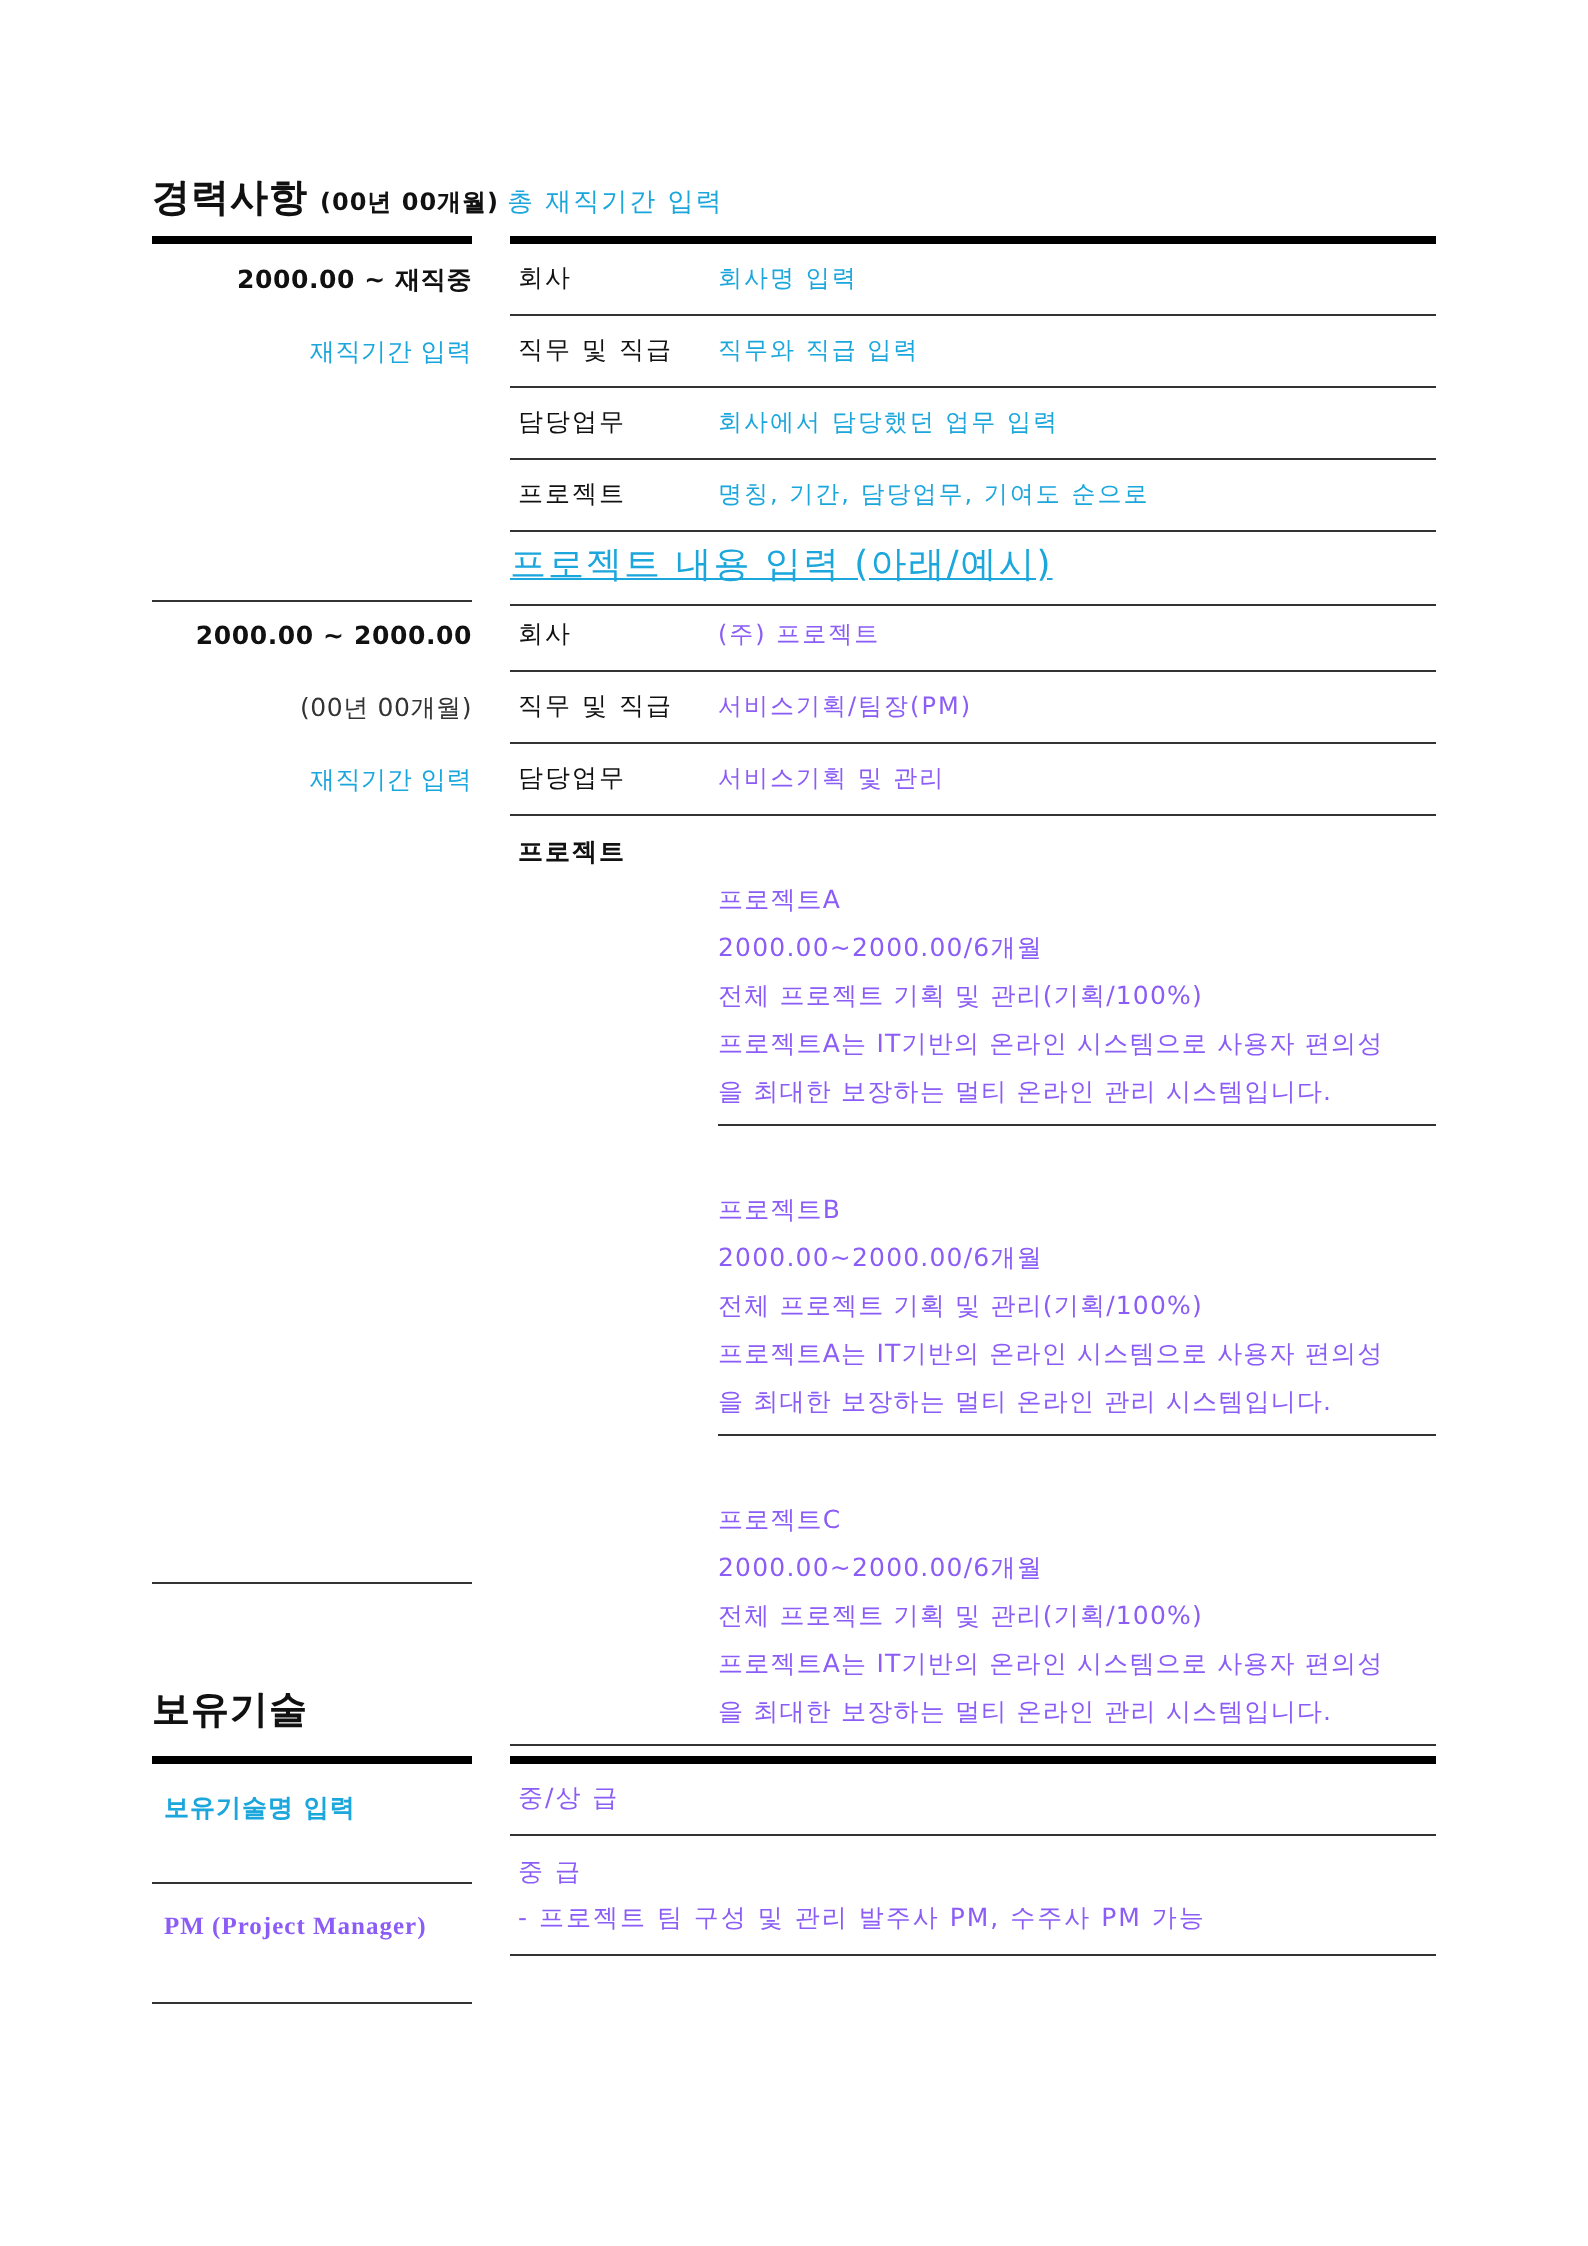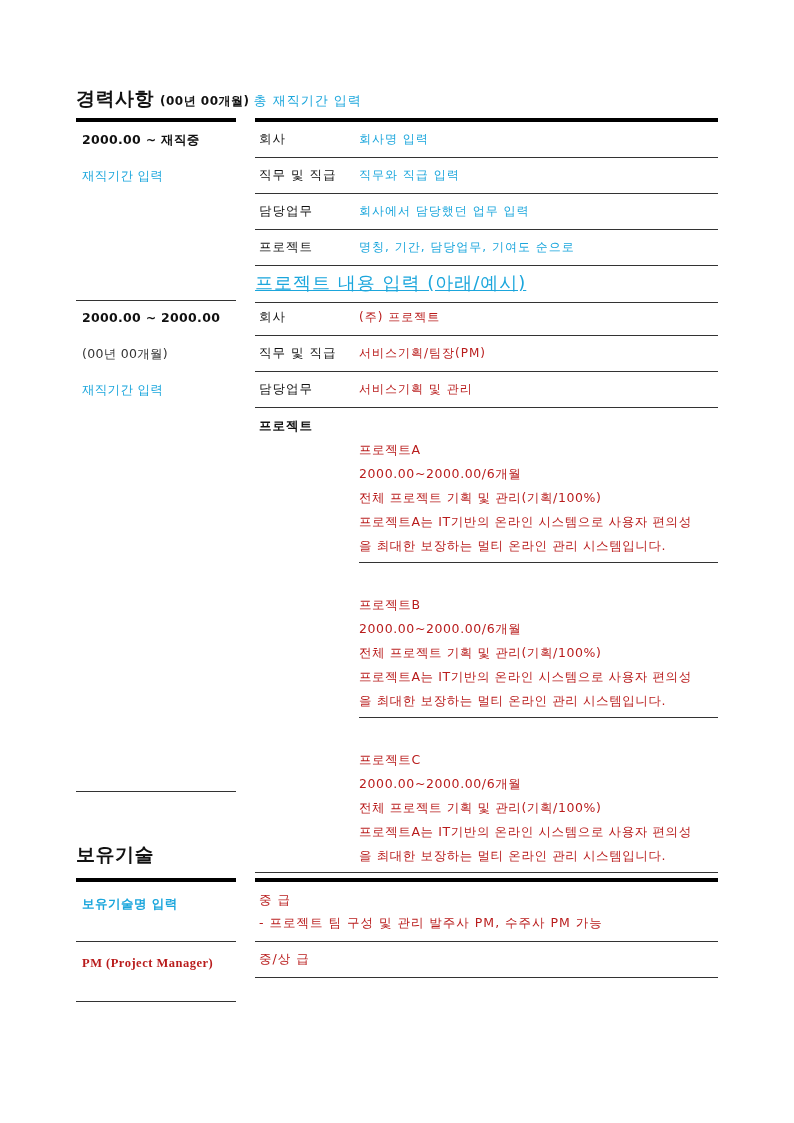--- a/index.html
+++ b/index.html
@@ -1,26 +1,26 @@
 <!DOCTYPE html>
 <html><head>
 <meta charset="utf-8">
 <style>
   html, body { margin: 0; padding: 0; background: #ffffff; }
   body { width: 794px; height: 1123px; position: relative; font-family: "DejaVu Sans", "Liberation Sans", sans-serif; color: #111; overflow: hidden; }
   .blue { color: #1ba6dc; }
-  .red { color: #b91c1c; }
+  .red { color: #8b5cf6; }
   .section-title { position: absolute; left: 76px; font-size: 19px; font-weight: bold; color: #111; letter-spacing: 0.5px; }
   .section-title .sub { font-size: 12px; font-weight: bold; margin-left: 6px; }
   .section-title .hint { font-size: 13px; font-weight: normal; margin-left: 4px; letter-spacing: 1px; }
   .block { position: absolute; left: 76px; width: 642px; }
   .left-col { position: absolute; left: 0; width: 160px; top: 0; }
   .right-col { position: absolute; left: 179px; width: 463px; top: 0; }
   .thick { border-top: 4px solid #000; }
-  .left-item { font-size: 12.5px; padding-left: 6px; height: 36px; line-height: 36px; letter-spacing: 0.3px; }
+  .left-item { font-size: 12.5px; padding-left: 6px; height: 36px; line-height: 36px; letter-spacing: 0.3px; text-align: right; }
   .bold { font-weight: bold; }
   .row { display: flex; border-bottom: 1.5px solid #333; box-sizing: border-box; }
   .row .label { width: 104px; padding-left: 4px; font-size: 12.5px; font-weight: normal; letter-spacing: 1px; box-sizing: border-box; }
   .row .value { flex: 1; font-size: 12px; letter-spacing: 1px; }
   .row.simple { height: 36px; line-height: 34px; }
   .sub-row { height: 36px; line-height: 34px; border-bottom: 1.5px solid #333; font-size: 18px; letter-spacing: 1px; text-decoration: underline; }
   .proj { border-bottom: 1.5px solid #333; padding: 6px 0 4px 0; }
   .proj div { font-size: 12.5px; line-height: 24px; letter-spacing: 0.6px; }
   .proj .pname { font-weight: normal; margin-top: 24px; }
   .proj-area { display: flex; }
@@ -114,21 +114,21 @@
 <div class="section-title" style="top:842px;">
   <span>보유기술</span>
 </div>
 
 <div class="block" style="top:878px; height:160px;">
   <div class="left-col thick">
     <div class="skill-left blue" style="height:60px; padding-top:14px;">보유기술명 입력</div>
     <div class="skill-left red" style="height:60px; padding-top:14px;font-family:Liberation Serif, serif;">PM (Project Manager)</div>
   </div>
   <div class="right-col thick">
+    <div class="skill-right red" style="height:36px; padding-top:5px;">
+      <div>중/상 급</div>
+    </div>
     <div class="skill-right red" style="height:60px; padding-top:6px;">
       <div>중 급</div>
       <div>- 프로젝트 팀 구성 및 관리 발주사 PM, 수주사 PM 가능</div>
-    </div>
-    <div class="skill-right red" style="height:36px; padding-top:5px;">
-      <div>중/상 급</div>
     </div>
   </div>
 </div>
 
 </body></html>

